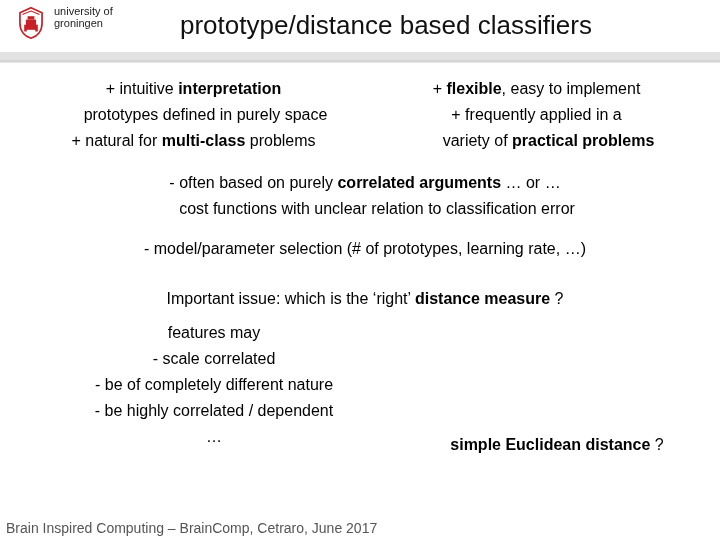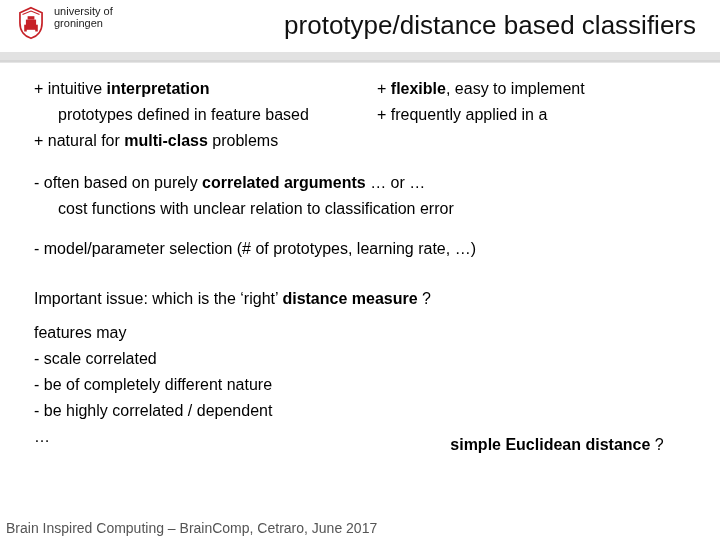--- a/index.html
+++ b/index.html
@@ -46,39 +46,38 @@
     font-size: 11px;
     line-height: 1.05;
     color: #222;
     margin-left: 6px;
   }
   .title {
     position: absolute;
     top: 10px;
     right: 24px;
     left: 180px;
-    text-align: right;
     font-size: 26px;
     color: #111;
   }
   .body {
     position: absolute;
     left: 0; right: 0;
     top: 72px;
     bottom: 20px;
     font-size: 16px;
   }
   .b { font-weight: bold; }
   .two-col {
     display: flex;
     padding: 0 24px 0 34px;
   }
   .col { flex: 1; }
   .col + .col { margin-left: 24px; }
-  .line { margin: 8px 0; }
+  .line { margin: 8px 0; text-align: center; }
   .indent { padding-left: 24px; }
   .section { padding: 2px 24px 0 34px; }
   .small-note {
     position: absolute;
     left: 6px;
     bottom: 4px;
     font-size: 14px;
     color: #555;
   }
   .gap1 { height: 6px; }
@@ -112,30 +111,33 @@
 
   <div class="title">prototype/distance based classifiers</div>
 
   <div class="body">
 
     <div class="two-col">
       <div class="col">
         <div class="line">
           <span>+  intuitive </span><span class="b">interpretation</span>
         </div>
-        <div class="line indent">prototypes defined in feature based</div>
+        <div class="line indent">prototypes defined in purely space</div>
         <div class="line">
           <span>+  natural for </span><span class="b">multi-class</span><span> problems</span>
         </div>
       </div>
       <div class="col">
         <div class="line">
           <span>+ </span><span class="b">flexible</span><span>, easy to implement</span>
         </div>
         <div class="line">+  frequently applied in a</div>
+        <div class="line indent">
+          <span>variety of </span><span class="b">practical problems</span>
+        </div>
       </div>
     </div>
 
     <div class="gap1"></div>
 
     <div class="section">
       <div class="line">
         <span>-  often based on purely </span><span class="b">correlated arguments</span><span>  … or …</span>
       </div>
       <div class="line indent">cost functions with unclear relation to classification error</div>

